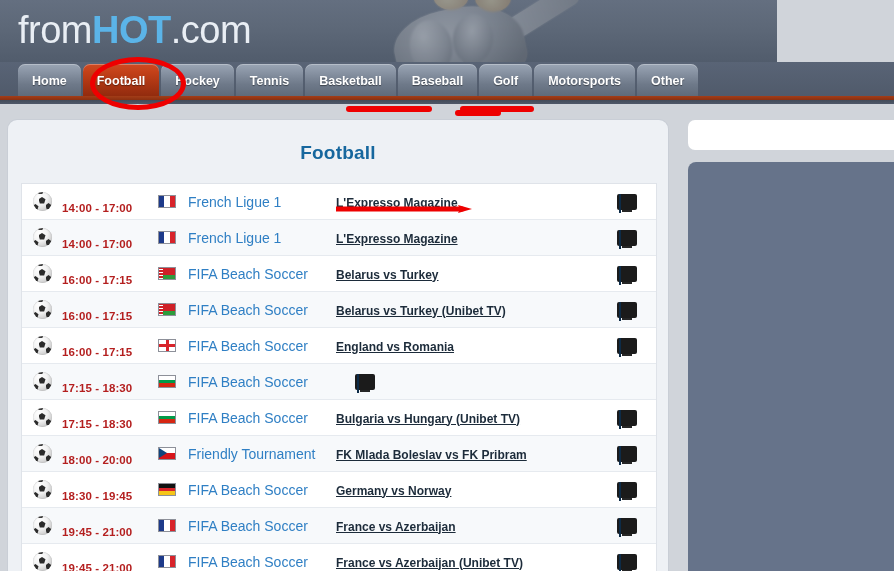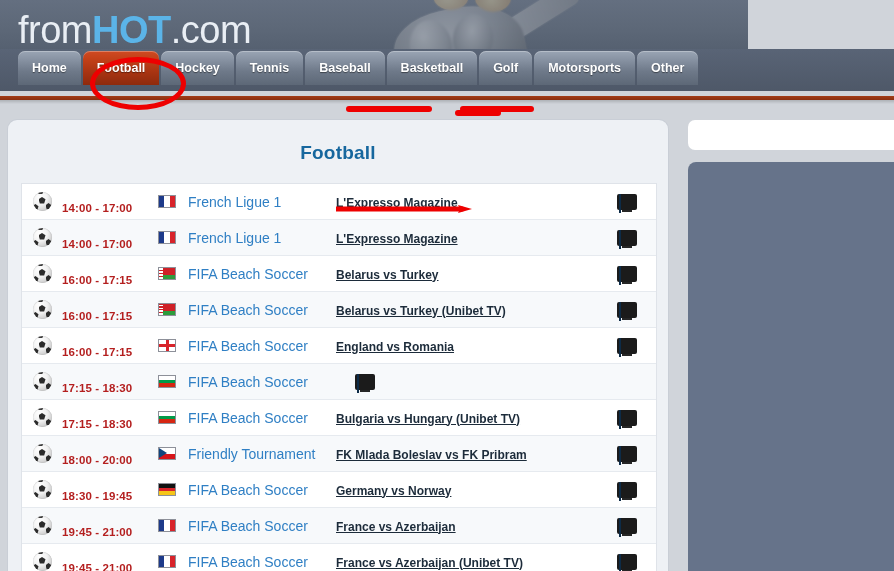--- a/index.html
+++ b/index.html
@@ -17,20 +17,21 @@
     background: #d0d4da;
   }
 
   
   .site-header {
     position: absolute;
     left: 0; top: 0;
     width: 748px; height: 62px;
     background: linear-gradient(180deg, #646f80 0%, #5d6878 45%, #515c6c 100%);
     overflow: hidden;
+    padding-left: 29px;
   }
   .header-photo {
     position: absolute;
     left: 355px; top: -6px;
     width: 300px; height: 80px;
     opacity: 0.42;
     filter: saturate(0.35);
     overflow: hidden;
   }
   .hp-body {
@@ -82,21 +83,21 @@
     white-space: nowrap;
     user-select: none;
   }
   .logo .lg-from { color: #e9eef4; font-weight: 400; }
   .logo .lg-hot  { color: #5bb4e8; font-weight: bold; }
   .logo .lg-com  { color: #e9eef4; font-weight: 400; }
 
   
   .navbar {
     position: absolute;
-    left: 0; top: 49px;
+    left: 0; top: 62px;
     width: 894px; height: 42px;
     background: linear-gradient(180deg, #596476 0%, #4e5868 100%);
   }
   .nav-strip {
     position: absolute;
     left: 0; top: 0;
     height: 36px;
     display: flex;
     align-items: flex-end;
     padding-left: 18px;
@@ -351,24 +352,24 @@
         <div class="tab active">
           <span>Football</span>
         </div>
         <div class="tab">
           <span>Hockey</span>
         </div>
         <div class="tab">
           <span>Tennis</span>
         </div>
         <div class="tab">
+          <span>Basketball</span>
+        </div>
+        <div class="tab">
           <span>Baseball</span>
-        </div>
-        <div class="tab">
-          <span>Basketball</span>
         </div>
         <div class="tab">
           <span>Golf</span>
         </div>
         <div class="tab">
           <span>Motorsports</span>
         </div>
         <div class="tab">
           <span>Other</span>
         </div>

